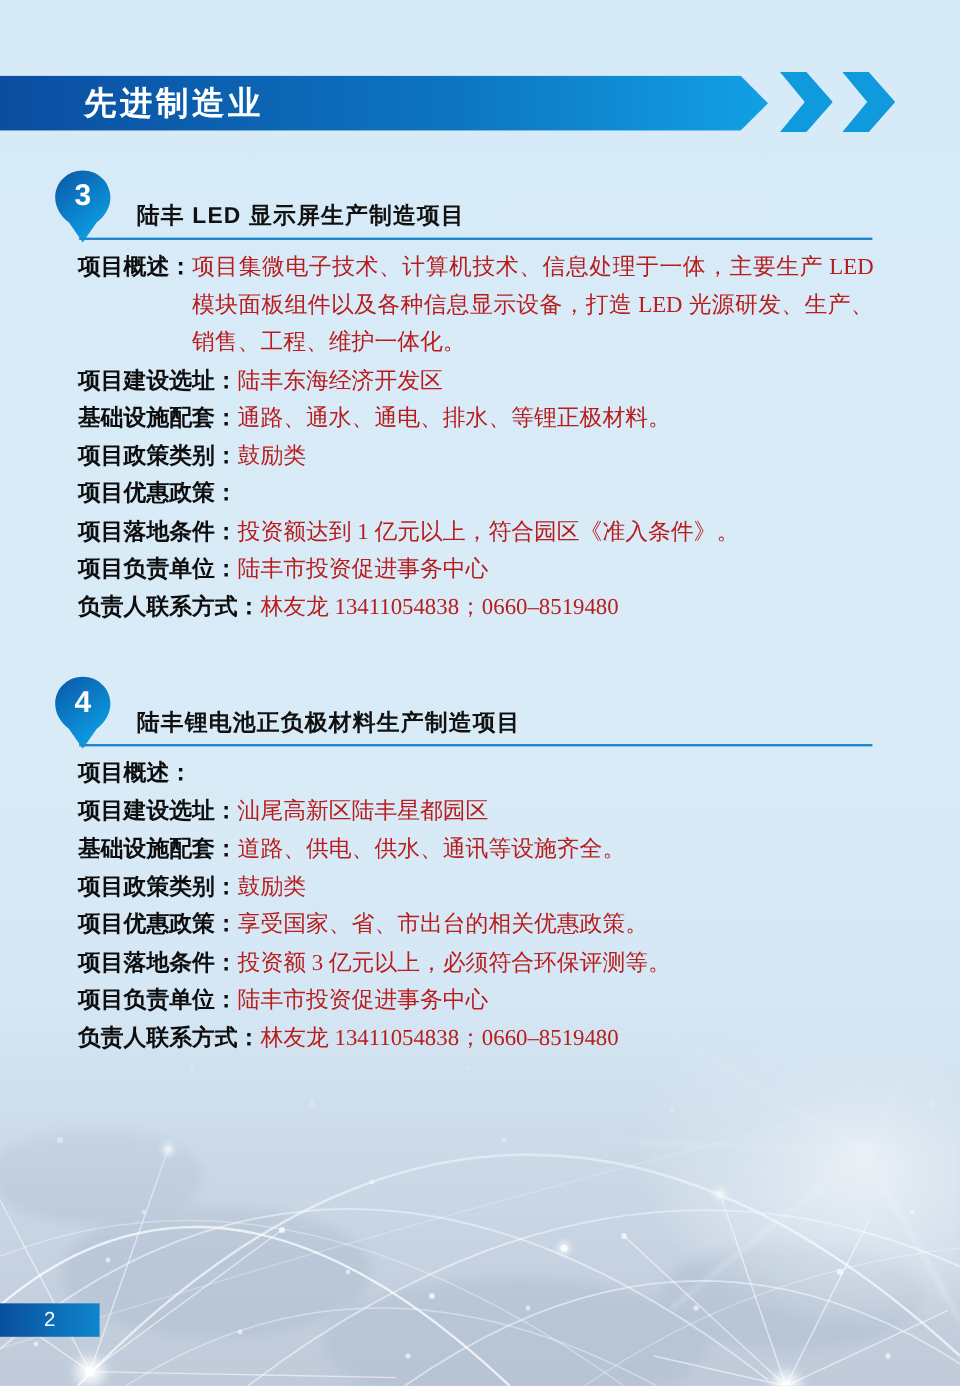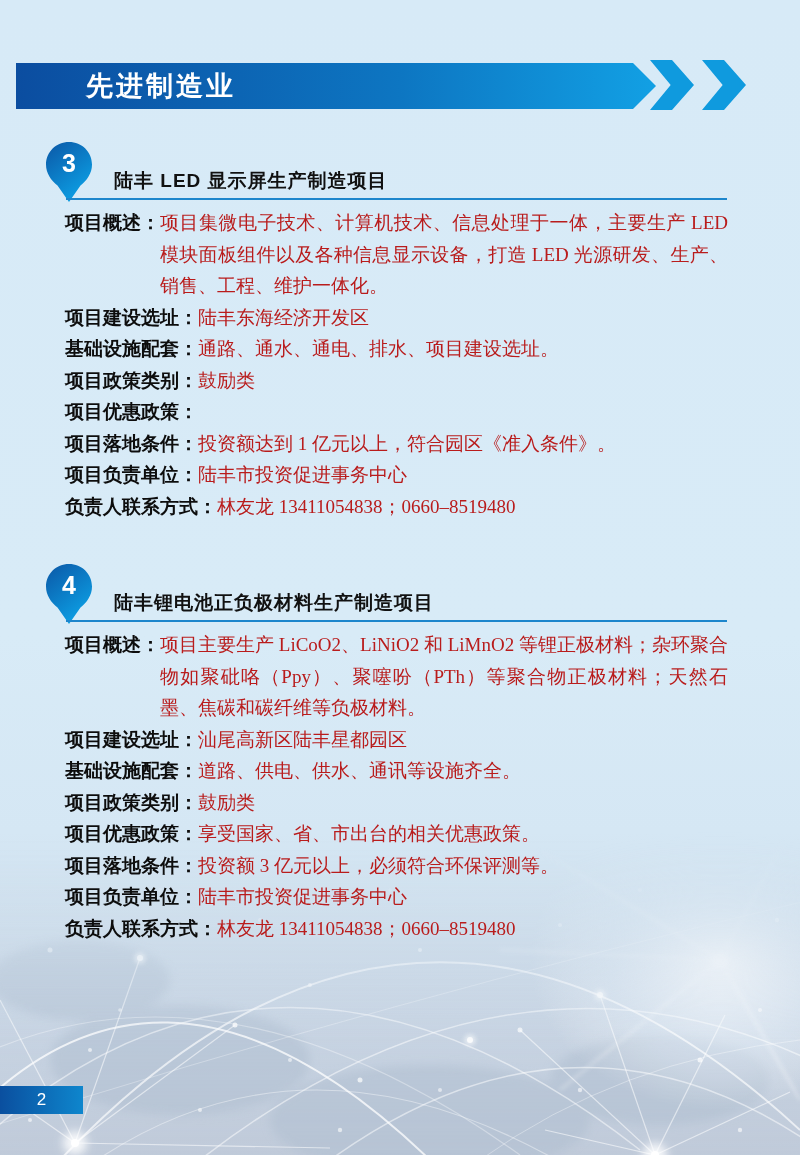--- a/index.html
+++ b/index.html
@@ -4,21 +4,21 @@
 <style>
   html,body{margin:0;padding:0;}
   body{
     width:800px;height:1155px;position:relative;overflow:hidden;
     background:linear-gradient(180deg,#d7eaf7 0%,#d8ebf7 55%,#d5e7f4 72%,#cddcea 84%,#c5d1e0 100%);
     font-family:"Liberation Sans",sans-serif;
     color:#1a1a1a;
   }
   
   .banner{
-    position:absolute;left:16px;top:63px;width:640px;height:46px;
+    position:absolute;left:0;top:63px;width:640px;height:46px;
     background:linear-gradient(90deg,#0b4da0 0%,#0d76c2 60%,#12a0e4 100%);
     clip-path:polygon(0 0,617px 0,640px 23px,617px 46px,0 46px);
   }
   .banner-title{
     display:block;line-height:46px;padding-left:70px;
     color:#ffffff;font-size:27px;font-weight:700;letter-spacing:3px;
   }
   .chev{
     position:absolute;top:60px;width:44px;height:50px;background:#0f9ade;
     clip-path:polygon(0 0,50% 0,100% 50%,50% 100%,0 100%,47% 50%);
@@ -194,21 +194,21 @@
     <div class="field">
         <span class="flabel">项目概述：</span>
         <span class="fvalue">项目集微电子技术、计算机技术、信息处理于一体，主要生产 LED 模块面板组件以及各种信息显示设备，打造 LED 光源研发、生产、销售、工程、维护一体化。</span>
       </div>
     <div class="field">
         <span class="flabel">项目建设选址：</span>
         <span class="fvalue">陆丰东海经济开发区</span>
       </div>
     <div class="field">
         <span class="flabel">基础设施配套：</span>
-        <span class="fvalue">通路、通水、通电、排水、项目建设选址。</span>
+        <span class="fvalue">通路、通水、通电、排水、等锂正极材料。</span>
       </div>
     <div class="field">
         <span class="flabel">项目政策类别：</span>
         <span class="fvalue">鼓励类</span>
       </div>
     <div class="field">
         <span class="flabel">项目优惠政策：</span>
       </div>
     <div class="field">
         <span class="flabel">项目落地条件：</span>
@@ -236,21 +236,20 @@
         </defs>
       <path d="M24 1 C36.9 1 47 11 47 23.5 C47 32 42 39.5 35.5 44.5 L24 61 L12.5 44.5 C6 39.5 1 32 1 23.5 C1 11 11.1 1 24 1 Z" fill="url(#pg4)"></path>
     </svg>
     <span class="pin-number">4</span>
   </div>
   <h2 class="sec-title">陆丰锂电池正负极材料生产制造项目</h2>
   <div class="sec-rule"></div>
   <div class="sec-fields">
     <div class="field">
         <span class="flabel">项目概述：</span>
-        <span class="fvalue">项目主要生产 LiCoO2、LiNiO2 和 LiMnO2 等锂正极材料；杂环聚合物如聚砒咯（Ppy）、聚噻吩（PTh）等聚合物正极材料；天然石墨、焦碳和碳纤维等负极材料。</span>
       </div>
     <div class="field">
         <span class="flabel">项目建设选址：</span>
         <span class="fvalue">汕尾高新区陆丰星都园区</span>
       </div>
     <div class="field">
         <span class="flabel">基础设施配套：</span>
         <span class="fvalue">道路、供电、供水、通讯等设施齐全。</span>
       </div>
     <div class="field">

